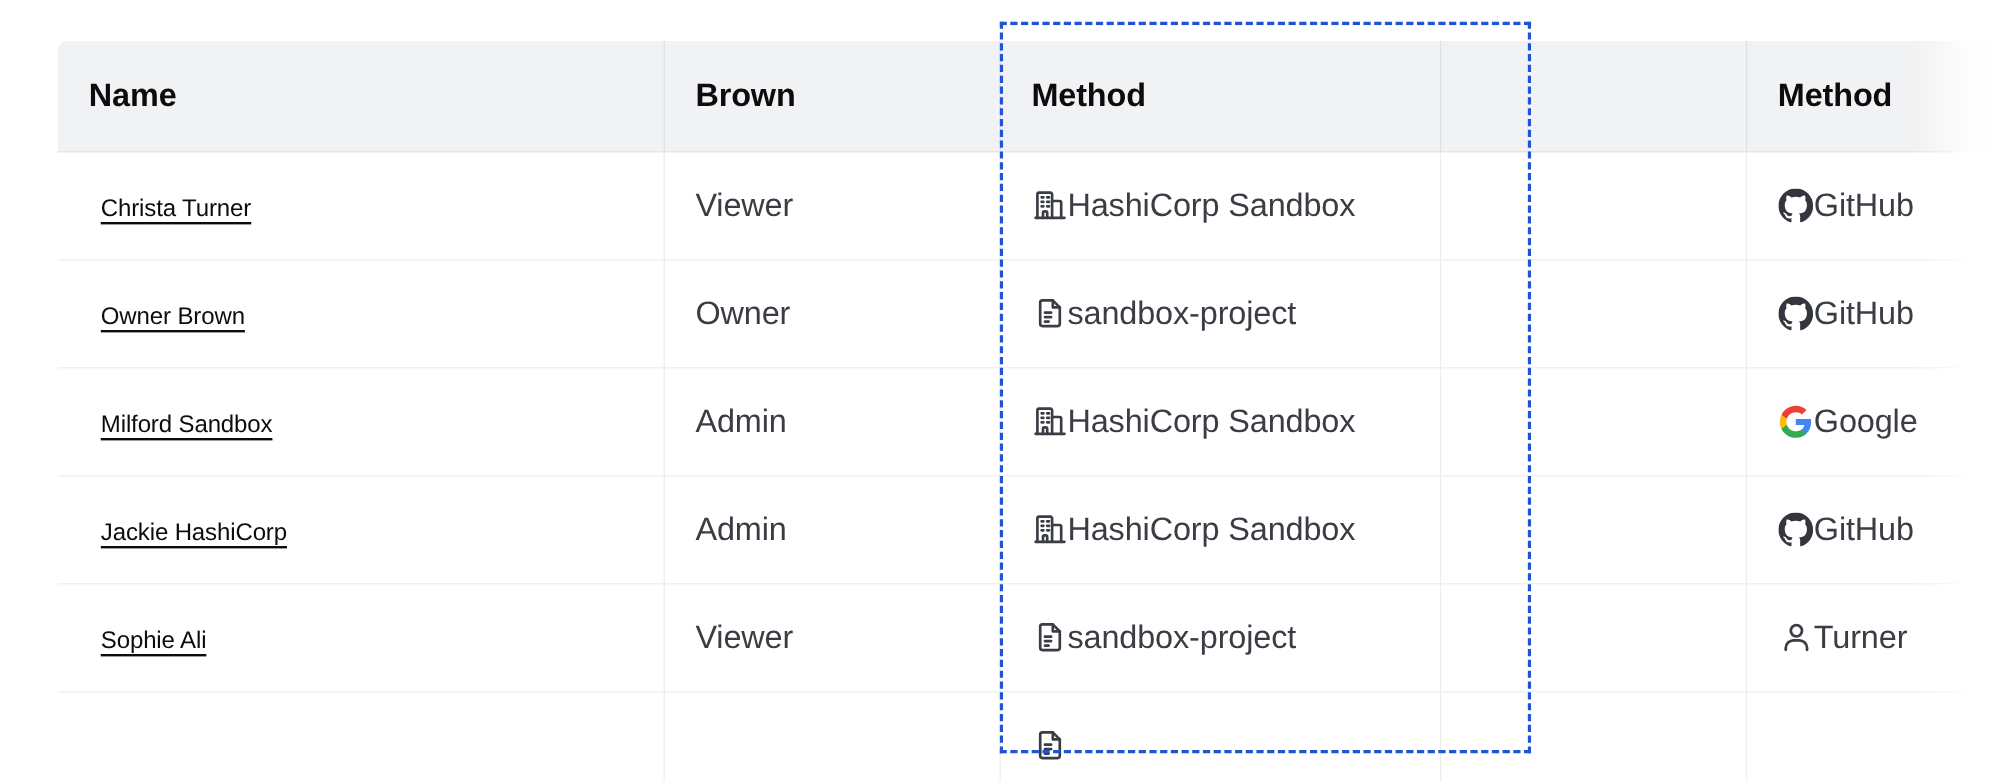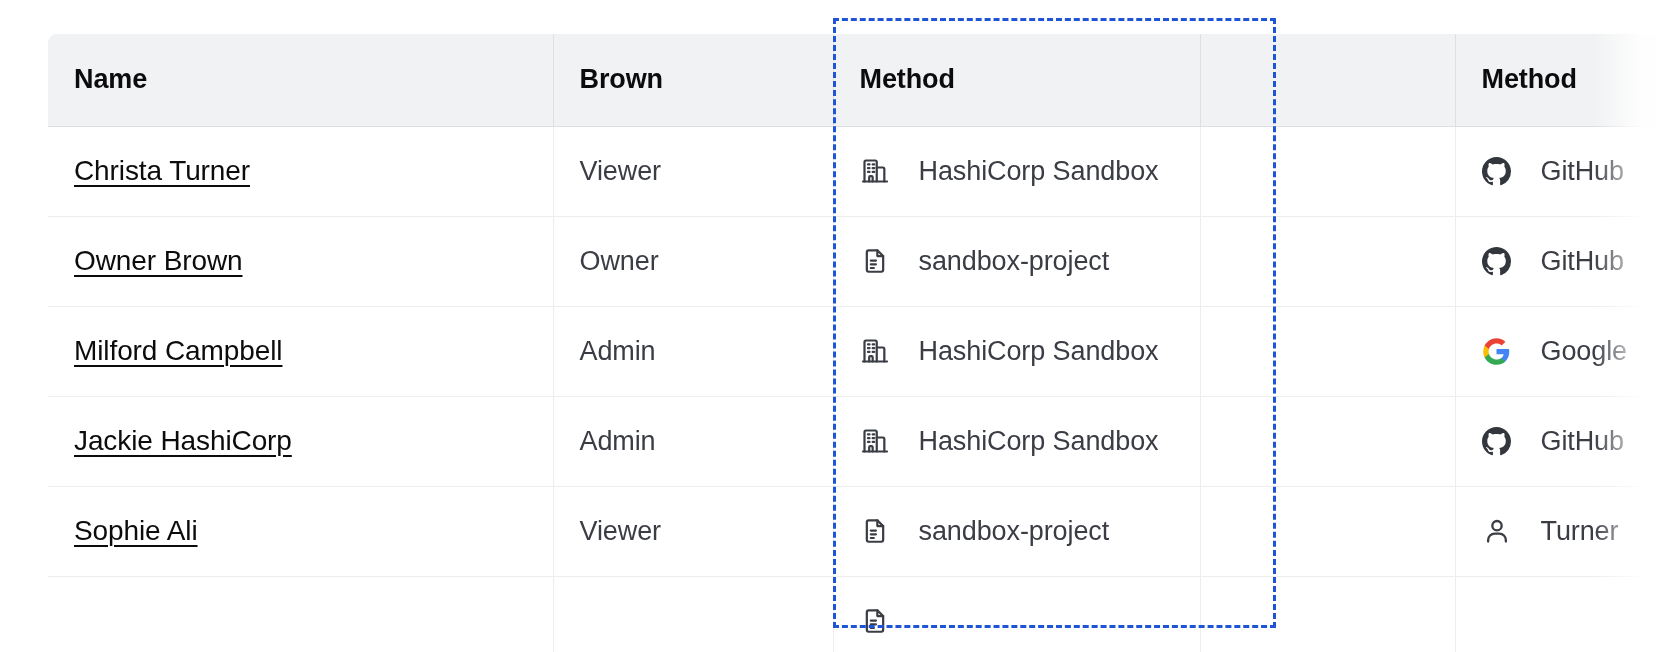--- a/index.html
+++ b/index.html
@@ -79,28 +79,29 @@
     white-space: nowrap;
     letter-spacing: -0.1px;
   }
   tbody td.last { border-right: none; }
 
   .name-link {
     color: #0c0c0e;
     text-decoration: underline;
     text-underline-offset: 5px;
     text-decoration-thickness: 2px;
-    font-size: 28px;
+    font-size: 20px;
     cursor: pointer;
+    margin-left: 10px;
   }
 
   .cellflex {
     display: flex;
     align-items: center;
-    gap: 29px;
+    gap: 0;
   }
   .cellflex .ico {
     display: inline-flex;
     width: 30px;
     height: 30px;
     flex: 0 0 30px;
     align-items: center;
     justify-content: center;
   }
   .cellflex .ico svg { display: block; }
@@ -214,21 +215,21 @@
                   <path d="M8 0C3.58 0 0 3.58 0 8c0 3.54 2.29 6.53 5.47 7.59.4.07.55-.17.55-.38 0-.19-.01-.82-.01-1.49-2.01.37-2.53-.49-2.69-.94-.09-.23-.48-.94-.82-1.13-.28-.15-.68-.52-.01-.53.63-.01 1.08.58 1.23.82.72 1.21 1.87.87 2.33.66.07-.52.28-.87.51-1.07-1.78-.2-3.64-.89-3.64-3.95 0-.87.31-1.59.82-2.15-.08-.2-.36-1.02.08-2.12 0 0 .67-.21 2.2.82.64-.18 1.32-.27 2-.27s1.36.09 2 .27c1.53-1.04 2.2-.82 2.2-.82.44 1.1.16 1.92.08 2.12.51.56.82 1.27.82 2.15 0 3.07-1.87 3.75-3.65 3.95.29.25.54.73.54 1.48 0 1.07-.01 1.93-.01 2.2 0 .21.15.46.55.38A8.01 8.01 0 0 0 16 8c0-4.42-3.58-8-8-8z"></path>
                 </svg>
               </span>
               <span class="txt">GitHub</span>
             </span>
           </td>
         </tr>
 
         <tr>
           <td>
-            <span class="name-link">Milford Campbell</span>
+            <span class="name-link">Milford Sandbox</span>
           </td>
           <td>Admin</td>
           <td>
             <span class="cellflex">
               <span class="ico">
                 <svg width="28" height="28" viewBox="0 0 24 24" fill="none" stroke="#3b3d45" stroke-width="1.9" stroke-linecap="round" stroke-linejoin="round">
                   <path d="M3 21V4.2a1.2 1.2 0 0 1 1.2-1.2h8.1a1.2 1.2 0 0 1 1.2 1.2V21"></path>
                   <path d="M13.5 9h5.3A1.2 1.2 0 0 1 20 10.2V21"></path>
                   <path d="M1.7 21h20.6"></path>
                   <path d="M6 6.4h1.3M10 6.4h1.3M6 9.6h1.3M10 9.6h1.3M6 12.8h1.3M10 12.8h1.3"></path>

